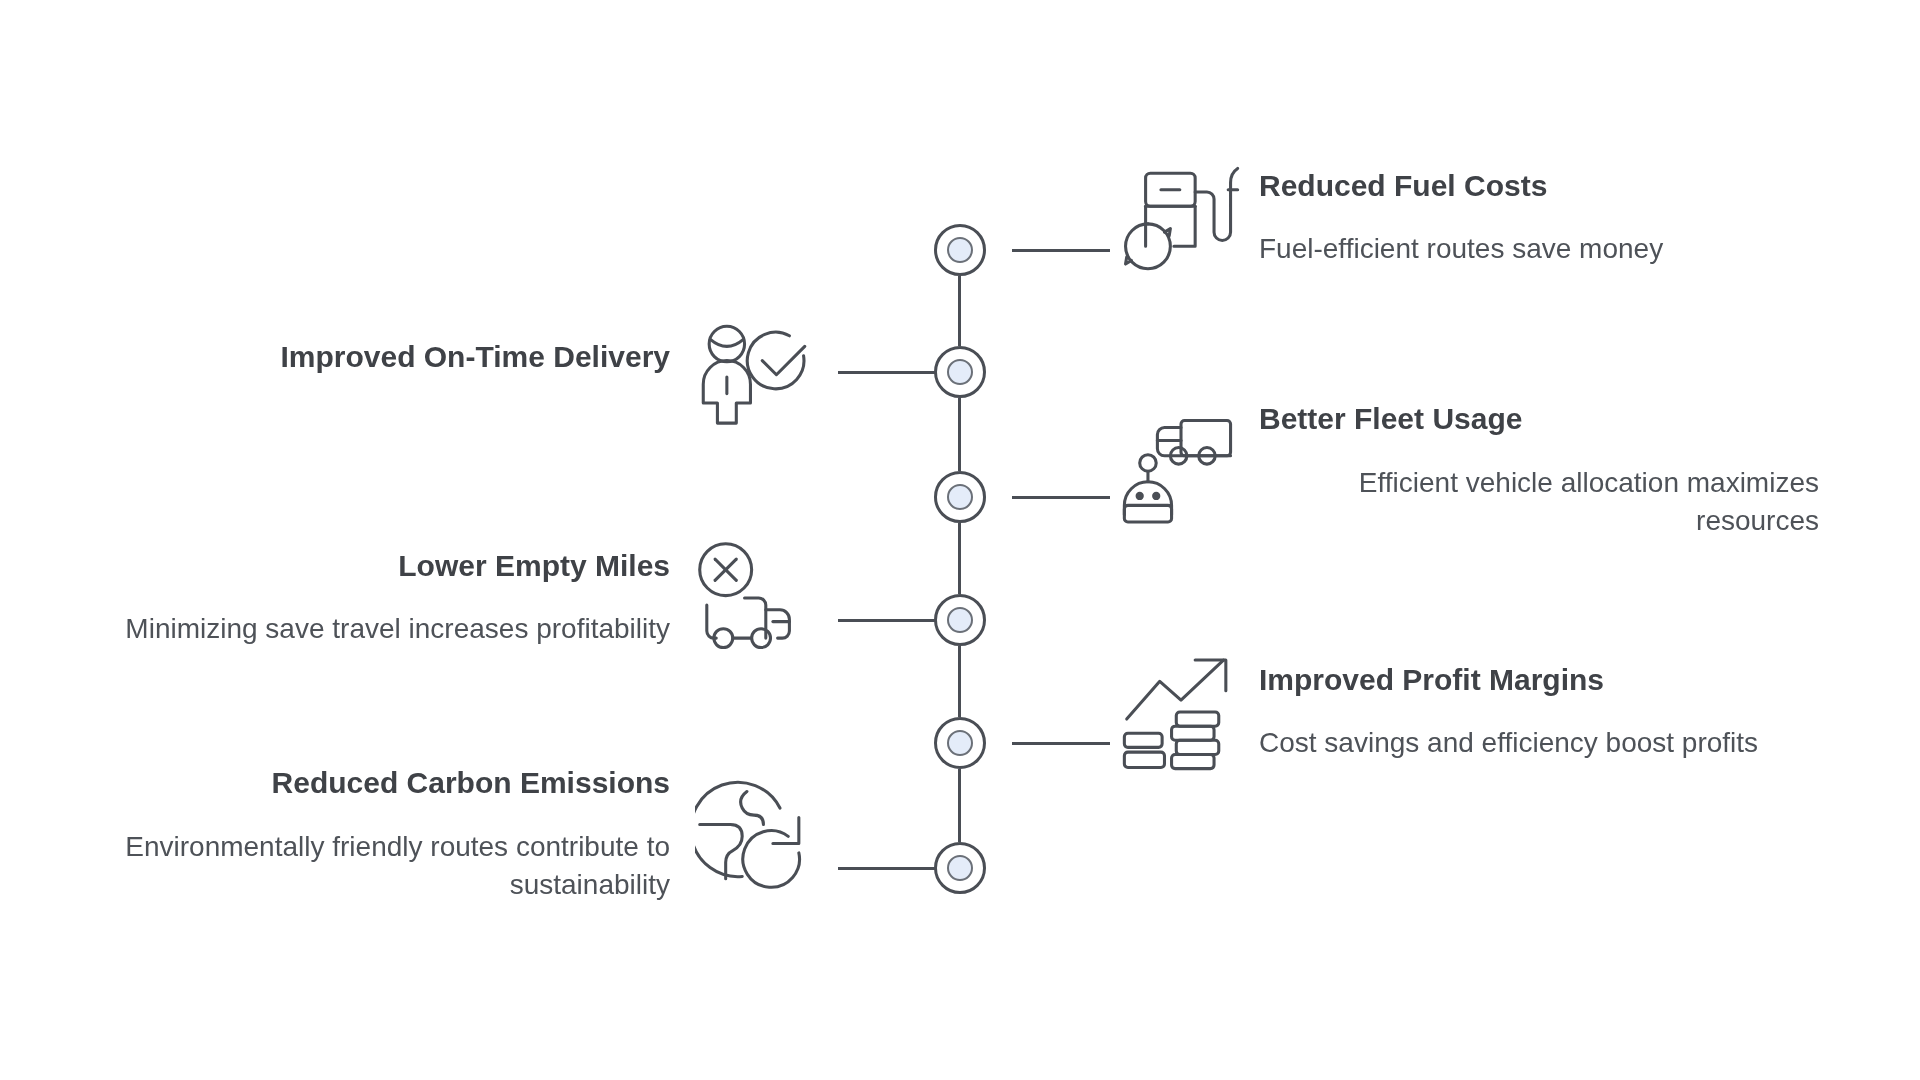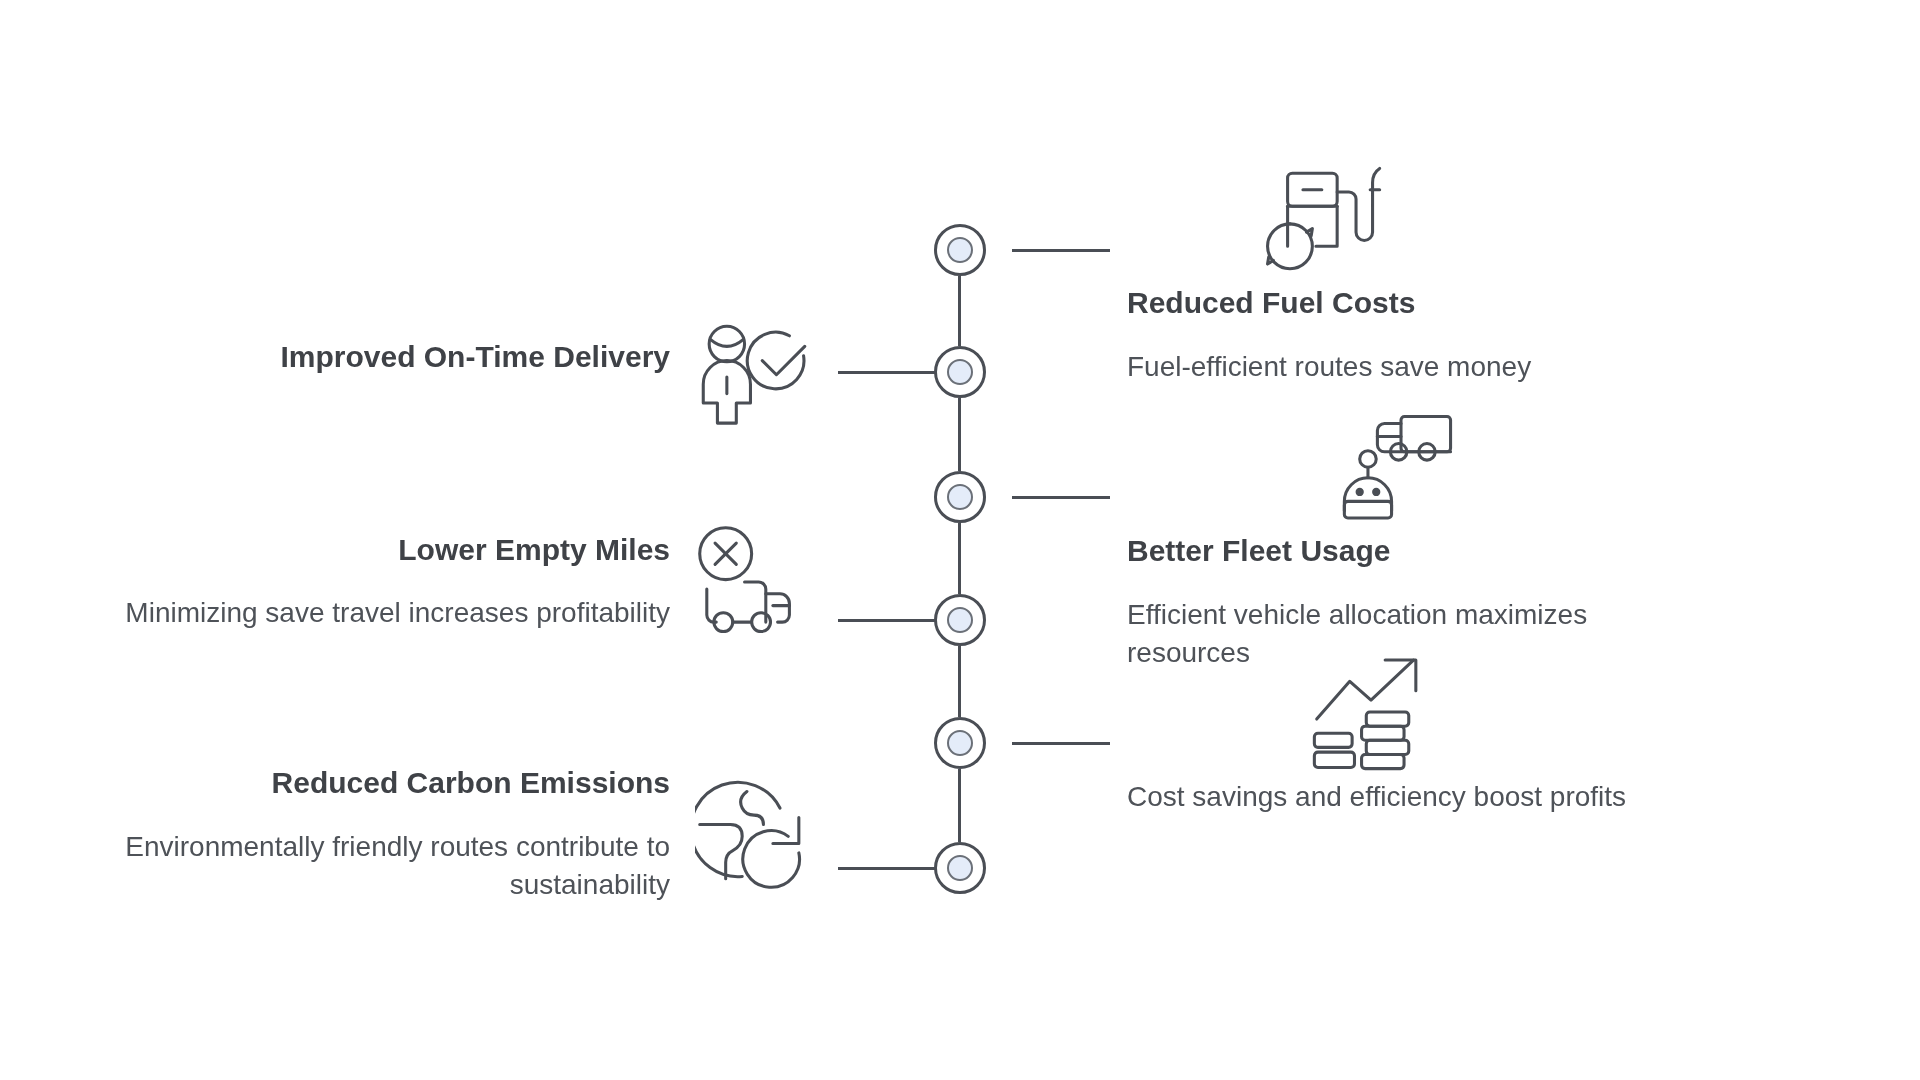--- a/index.html
+++ b/index.html
@@ -68,21 +68,21 @@
     display: flex;
     align-items: center;
   }
   .row.left {
     right: 1100px;
     flex-direction: row;
     justify-content: flex-end;
   }
   .row.right {
     left: 1115px;
-    flex-direction: column;
+    flex-direction: row;
     justify-content: flex-start;
   }
 
   .icon-box {
     width: 132px;
     height: 132px;
     flex: 0 0 132px;
     display: flex;
     align-items: center;
     justify-content: center;
@@ -106,20 +106,21 @@
     line-height: 1.25;
     margin: 0 0 26px 0;
     white-space: nowrap;
   }
   .desc {
     font-size: 28px;
     font-weight: normal;
     color: #4e5258;
     line-height: 1.38;
     margin: 0;
+    text-align: right;
   }
 </style>
 </head>
 <body>
 
 <div id="stage">
 
   <div class="spine" style="top:276px;height:70px;"></div>
   <div class="spine" style="top:398px;height:73px;"></div>
   <div class="spine" style="top:523px;height:71px;"></div>
@@ -203,21 +204,21 @@
         <circle cx="15" cy="72" r="2.2" fill="#4a4e55"></circle>
         <circle cx="29" cy="72" r="2.2" fill="#4a4e55"></circle>
       </svg>
     </div>
     <div class="txt right">
       <p class="title">Better Fleet Usage</p>
       <p class="desc">Efficient vehicle allocation maximizes resources</p>
     </div>
   </div>
 
-  <div class="row left" style="top:516px;">
+  <div class="row left" style="top:532px;">
     <div class="txt left">
       <p class="title">Lower Empty Miles</p>
       <p class="desc">Minimizing save travel increases profitability</p>
     </div>
     <div class="icon-box">
       <svg viewBox="0 0 100 100" fill="none" stroke="#4a4e55" stroke-width="2.6" stroke-linecap="round" stroke-linejoin="round">
         <circle cx="26" cy="26" r="22"></circle>
         <line x1="17" y1="17" x2="35" y2="35"></line>
         <line x1="35" y1="17" x2="17" y2="35"></line>
         <path d="M10 56 v22 a6 6 0 0 0 6 6 h2"></path>
@@ -238,20 +239,21 @@
         <path d="M62 6 H88 V32"></path>
         <rect x="46" y="50" width="36" height="12" rx="3"></rect>
         <rect x="42" y="62" width="36" height="12" rx="3"></rect>
         <rect x="46" y="74" width="36" height="12" rx="3"></rect>
         <rect x="42" y="86" width="36" height="12" rx="3"></rect>
         <rect x="2" y="68" width="32" height="12" rx="3"></rect>
         <rect x="2" y="84" width="34" height="13" rx="3"></rect>
       </svg>
     </div>
     <div class="txt right">
+      <p class="title">Improved Profit Margins</p>
       <p class="desc">Cost savings and efficiency boost profits</p>
     </div>
   </div>
 
   <div class="row left" style="top:764px;">
     <div class="txt left">
       <p class="title">Reduced Carbon Emissions</p>
       <p class="desc">Environmentally friendly routes contribute to sustainability</p>
     </div>
     <div class="icon-box">

